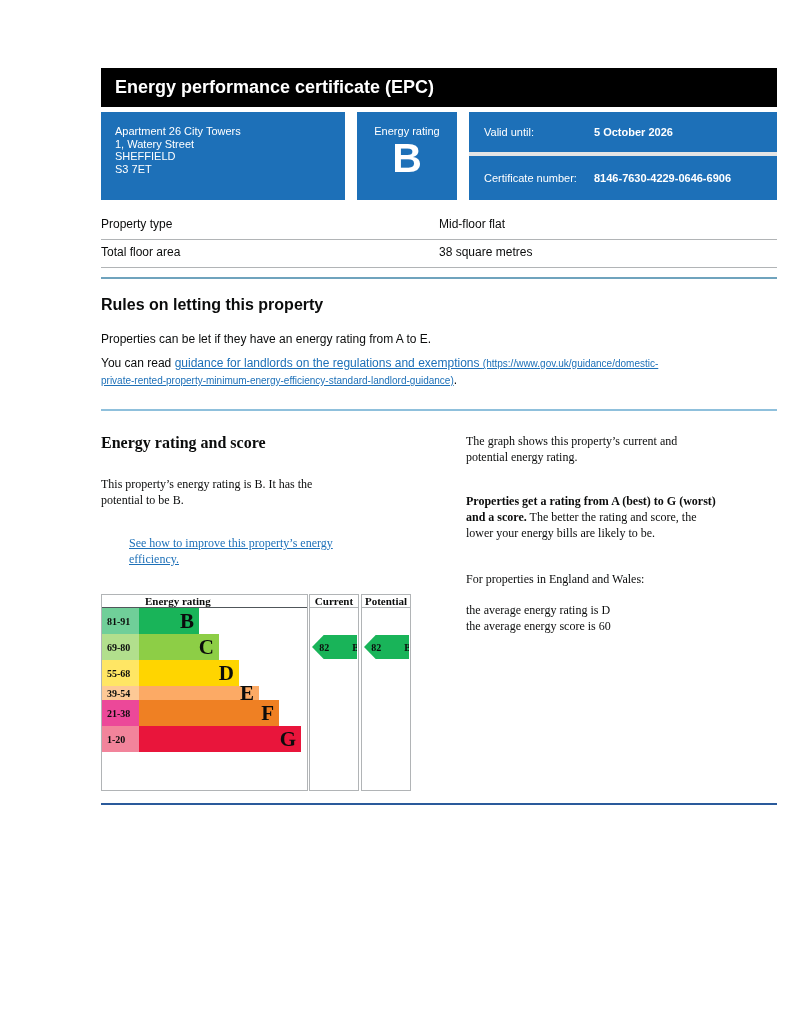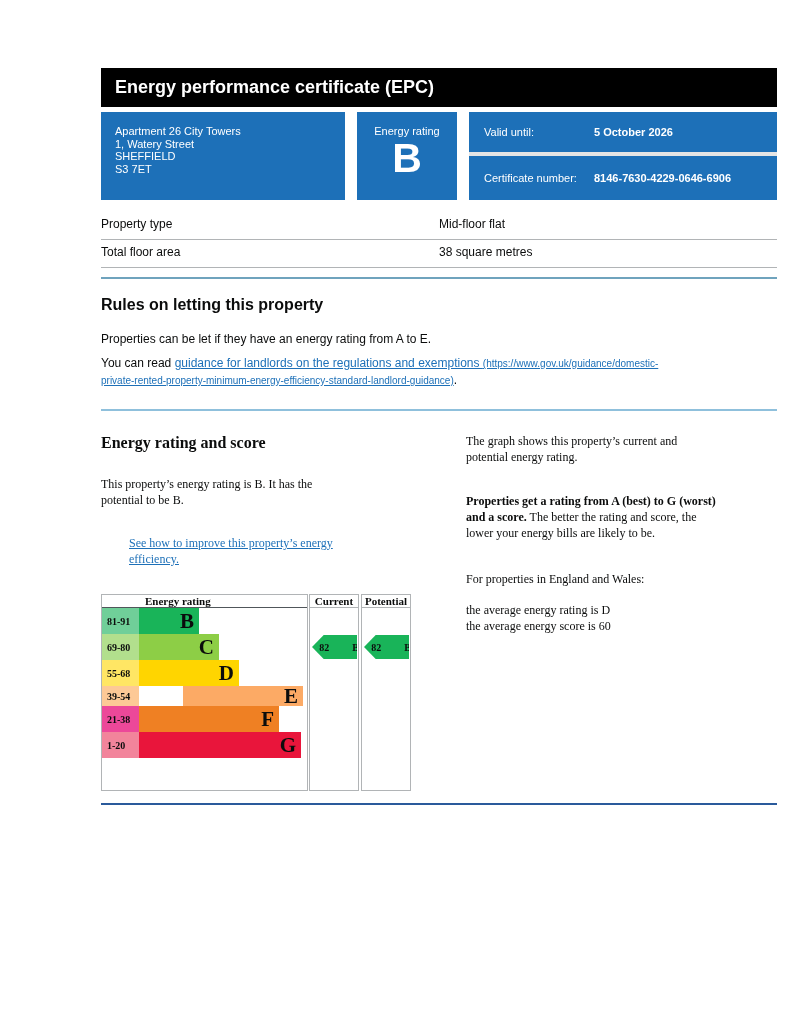--- a/index.html
+++ b/index.html
@@ -156,21 +156,21 @@
               <div class="band-bar" style="background: rgb(25, 180, 89); width: 60px;">B</div>
             </div>
             <div class="band-row" style="height: 26px;">
               <div class="score-cell" style="background: rgb(178, 223, 141);">69-80</div>
               <div class="band-bar" style="background: rgb(141, 206, 70); width: 80px;">C</div>
             </div>
             <div class="band-row" style="height: 26px;">
               <div class="score-cell" style="background: rgb(255, 230, 100);">55-68</div>
               <div class="band-bar" style="background: rgb(255, 213, 0); width: 100px;">D</div>
             </div>
-            <div class="band-row" style="height: 20px; gap: 44px;">
+            <div class="band-row" style="height: 14px;">
               <div class="score-cell" style="background: rgb(253, 201, 150);">39-54</div>
               <div class="band-bar" style="background: rgb(252, 170, 101); width: 120px;">E</div>
             </div>
             <div class="band-row" style="height: 26px;">
               <div class="score-cell" style="background: #ec4899;">21-38</div>
               <div class="band-bar" style="background: rgb(239, 128, 35); width: 140px;">F</div>
             </div>
             <div class="band-row" style="height: 26px;">
               <div class="score-cell" style="background: rgb(242, 132, 155);">1-20</div>
               <div class="band-bar" style="background: rgb(233, 21, 59); width: 162px;">G</div>

